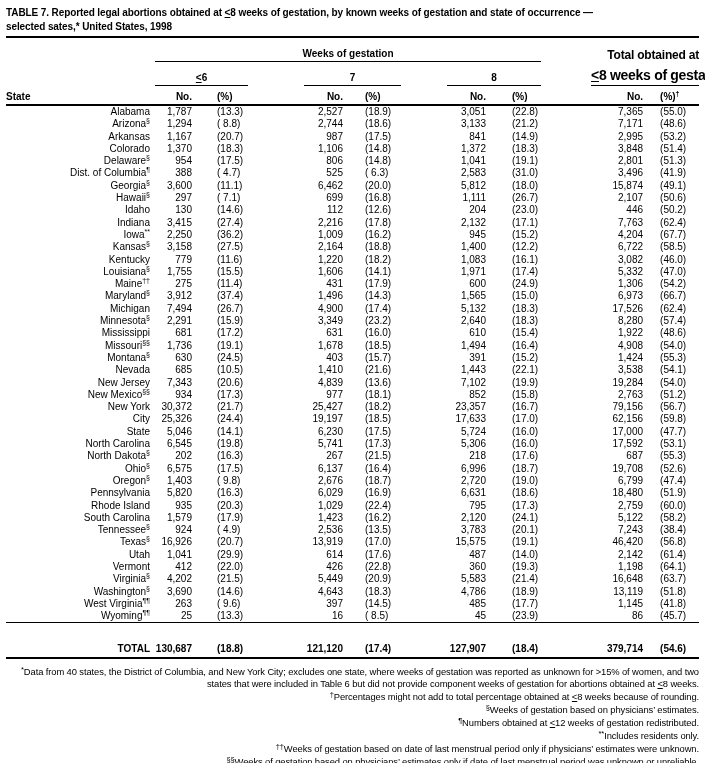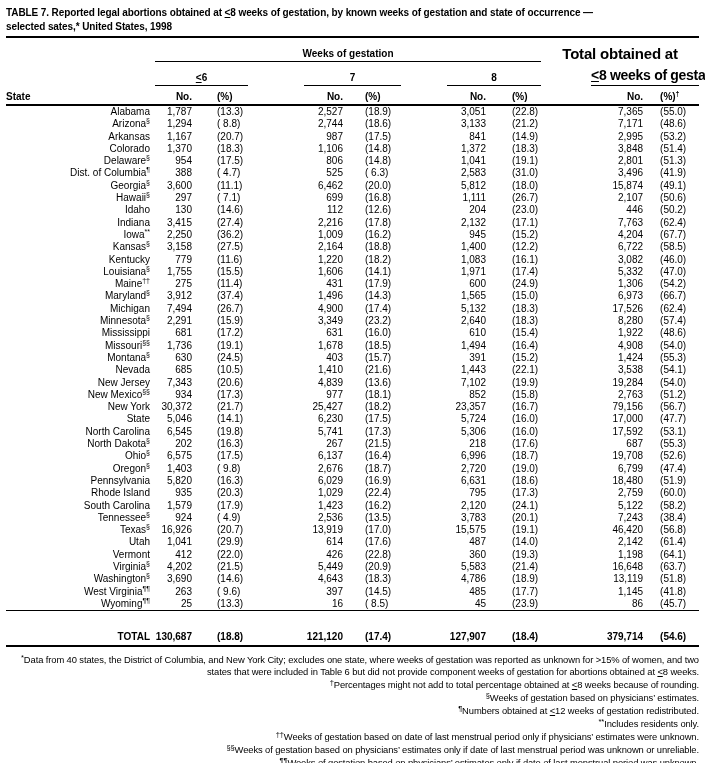--- a/index.html
+++ b/index.html
@@ -11,21 +11,21 @@
   col.c-no1{width:42px;}  col.c-p1{width:56px;}
   col.c-no2{width:95px;}  col.c-p2{width:58px;}
   col.c-no3{width:85px;}  col.c-p3{width:55px;}
   col.c-no4{width:102px;} col.c-p4{width:56px;}
   th,td{padding:0;font-weight:normal;vertical-align:bottom;}
   thead th{font-weight:bold;font-size:10px;}
   .hr1 th,.hr2 th{height:24px;}
   .hr3 th{height:16px;border-bottom:2px solid #000;padding-bottom:2px;}
   .spanline{border-bottom:1px solid #000;text-align:center;padding-bottom:2px;}
   .ml5{margin-left:5px;}  .ml56{margin-left:56px;}  .ml46{margin-left:46px;}
-  .total-l1{white-space:nowrap;font-size:15px;letter-spacing:-0.2px;}
+  .total-l1{text-align:right;white-space:nowrap;font-size:12px;letter-spacing:-0.2px;}
   .total-l2{border-bottom:1px solid #000;margin-left:50px;text-align:right;white-space:nowrap;font-size:14px;letter-spacing:-0.3px;padding-bottom:2px;}
   .no{text-align:right;white-space:pre;}
   .pct{text-align:left;white-space:pre;}
   .pad1{padding-left:25px;} .pad2{padding-left:22px;} .pad3{padding-left:26px;} .pad4{padding-left:17px;}
   .state-h{text-align:left;}
   tbody td{line-height:12.3px;font-size:10px;}
   td.state{text-align:right;white-space:nowrap;}
   td.state.indent{padding-left:9px;}
   sup{font-size:7px;line-height:0;}
   .ule{text-decoration:underline;}
@@ -362,20 +362,31 @@
           <td class="no">30,372</td>
           <td class="pct pad1">(21.7)</td>
           <td class="no">25,427</td>
           <td class="pct pad2">(18.2)</td>
           <td class="no">23,357</td>
           <td class="pct pad3">(16.7)</td>
           <td class="no">79,156</td>
           <td class="pct pad4">(56.7)</td>
         </tr>
         <tr>
+          <td class="state indent"><span>City</span></td>
+          <td class="no">25,326</td>
+          <td class="pct pad1">(24.4)</td>
+          <td class="no">19,197</td>
+          <td class="pct pad2">(18.5)</td>
+          <td class="no">17,633</td>
+          <td class="pct pad3">(17.0)</td>
+          <td class="no">62,156</td>
+          <td class="pct pad4">(59.8)</td>
+        </tr>
+        <tr>
           <td class="state indent"><span>State</span></td>
           <td class="no">5,046</td>
           <td class="pct pad1">(14.1)</td>
           <td class="no">6,230</td>
           <td class="pct pad2">(17.5)</td>
           <td class="no">5,724</td>
           <td class="pct pad3">(16.0)</td>
           <td class="no">17,000</td>
           <td class="pct pad4">(47.7)</td>
         </tr>

